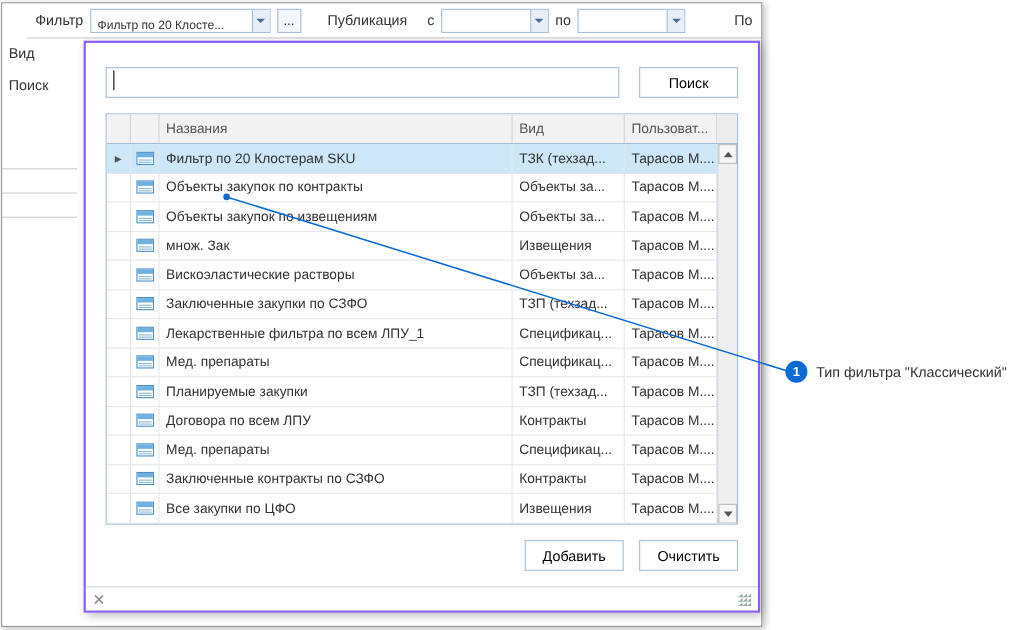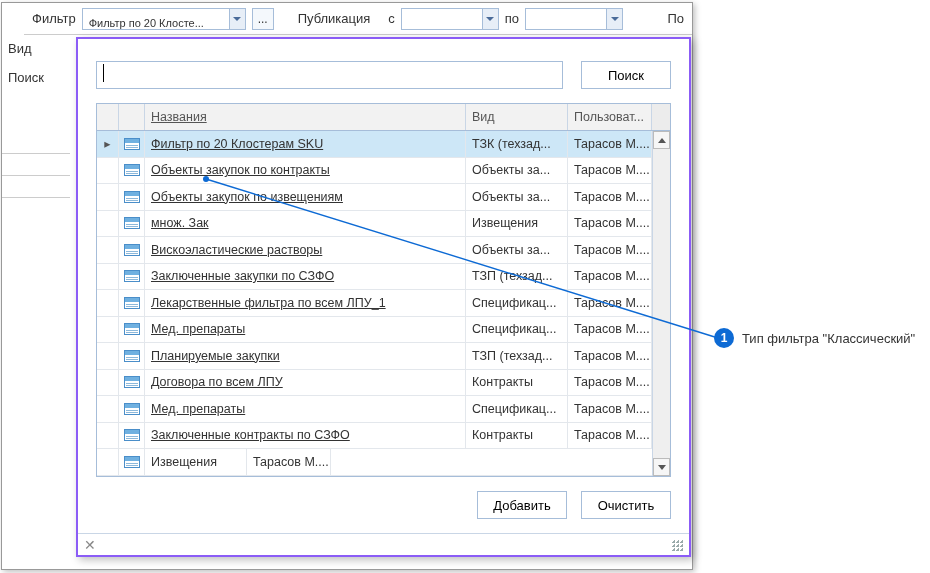--- a/index.html
+++ b/index.html
@@ -140,21 +140,21 @@
   }
   .gh-cell {
     border-right: 1px solid #c9d6e6;
     padding: 4px 6px;
     height: 26px;
     display: flex;
     align-items: center;
   }
   .col-sel { width: 22px; }
   .col-icon { width: 26px; }
-  .col-name { flex: 1; text-decoration: underline; }
+  .col-name { flex: 1; }
   .col-vid { width: 102px; }
   .col-user { width: 84px; }
   .col-scroll { width: 18px; border-right: none; background: #ececec; }
   .grid-body {
     position: relative;
     flex: 1;
     overflow: hidden;
   }
   .grid-row {
     display: flex;
@@ -441,20 +441,21 @@
             <div class="gc col-name">Заключенные контракты по СЗФО</div>
             <div class="gc col-vid">Контракты</div>
             <div class="gc col-user">Тарасов М....</div>
             <div class="gc col-scroll" style="border-right:none;background:transparent"></div>
           </div>
           <div class="grid-row">
             <div class="gc col-sel"></div>
             <div class="gc col-icon">
               <span class="row-icon"></span>
             </div>
+            <div class="gc col-name">Все закупки по ЦФО</div>
             <div class="gc col-vid">Извещения</div>
             <div class="gc col-user">Тарасов М....</div>
             <div class="gc col-scroll" style="border-right:none;background:transparent"></div>
           </div>
           <div class="scrollbar">
           <div class="scroll-btn up"></div>
           <div class="scroll-btn dn"></div>
         </div>
       </div>
     </div>

